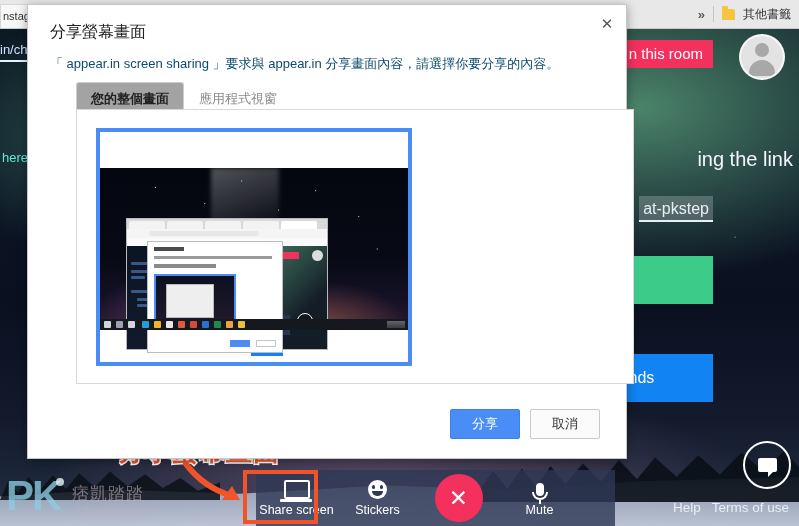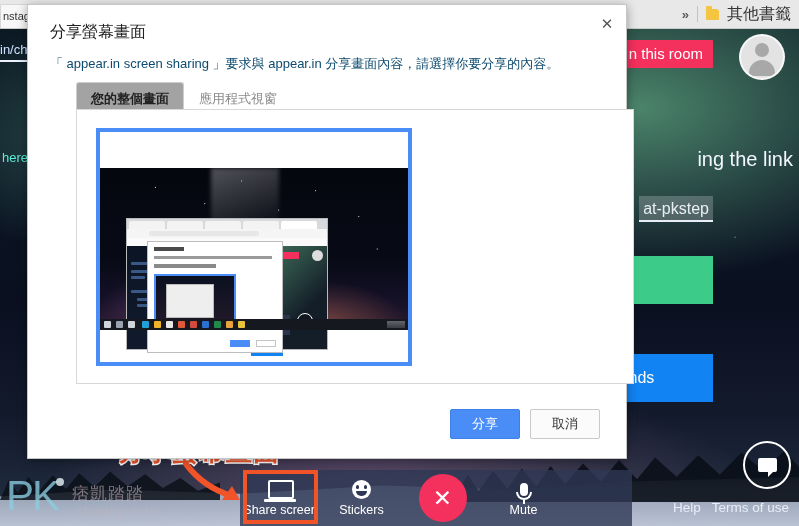--- a/index.html
+++ b/index.html
@@ -69,21 +69,21 @@
   .chrome-right{
     position:absolute;right:0;top:0;height:28px;display:flex;align-items:center;gap:8px;
     padding-right:8px;
   }
   .chev{font-size:13px;color:#5a5a5a;font-weight:bold;}
   .vdiv{width:1px;height:16px;background:#c4c4c4;}
   .bk-folder{
     width:13px;height:11px;background:#f5c542;border-radius:1px 3px 1px 1px;position:relative;
   }
   .bk-folder:after{content:"";position:absolute;left:0;top:-3px;width:6px;height:3px;background:#f5c542;border-radius:1px 1px 0 0;}
-  .bk-label{font-size:16px;color:#333;white-space:nowrap;}
+  .bk-label{font-size:12px;color:#333;white-space:nowrap;}
 
   
   .url-frag{
     position:absolute;left:0;top:42px;font-size:13px;color:#cfe2ff;white-space:nowrap;
   }
   .url-underline{position:absolute;left:0;top:60px;width:36px;height:2px;background:#eaf2ff;}
   .left-here{position:absolute;left:2px;top:150px;font-size:13px;color:#5eead4;white-space:nowrap;}
 
   
   .room-pill{
@@ -111,21 +111,21 @@
     position:absolute;right:86px;top:256px;width:120px;height:48px;background:#3dcb8a;
     color:#fff;font-size:16px;line-height:48px;padding-left:8px;white-space:nowrap;box-sizing:border-box;
   }
   .btn-blue{
     position:absolute;right:86px;top:354px;width:120px;height:48px;background:#1183f2;
     color:#fff;font-size:16px;line-height:48px;padding-left:8px;white-space:nowrap;box-sizing:border-box;
   }
 
   
   .toolbar{
-    position:absolute;left:240px;top:470px;width:392px;height:56px;
+    position:absolute;left:256px;top:470px;width:359px;height:56px;
     background:rgba(46,56,84,.80);display:flex;align-items:flex-start;
   }
   .tb-item{
     flex:0 0 auto;width:81px;height:56px;display:flex;flex-direction:column;
     align-items:center;justify-content:center;gap:3px;color:#fff;
   }
   .tb-label{font-size:12.5px;color:#fff;white-space:nowrap;}
   .tb-ico{height:20px;display:flex;align-items:center;justify-content:center;}
   .ico-laptop{width:22px;height:15px;border:2px solid #fff;border-radius:2px;position:relative;}
   .ico-laptop:after{content:"";position:absolute;left:-6px;bottom:-5px;width:32px;height:3px;background:#fff;border-radius:1px;}
@@ -158,21 +158,21 @@
   
   .anno-text{
     position:absolute;left:118px;top:434px;font-size:26px;font-weight:bold;
     color:#f2542a;white-space:nowrap;letter-spacing:1px;
     -webkit-text-stroke:3px #ffffff;paint-order:stroke fill;
   }
   .anno-arrow{position:absolute;left:182px;top:462px;width:70px;height:44px;}
 
   
   .wm{position:absolute;left:6px;top:474px;height:48px;}
-  .wm-pk{font-size:42px;font-weight:normal;color:rgba(140,205,225,.78);line-height:44px;letter-spacing:-2px;}
+  .wm-pk{font-size:42px;font-weight:bold;color:rgba(140,205,225,.78);line-height:44px;letter-spacing:-2px;}
   .wm-dot{position:absolute;left:50px;top:4px;width:8px;height:8px;border-radius:50%;background:rgba(230,245,250,.8);}
   .wm-cn{position:absolute;left:66px;top:8px;font-size:17px;color:rgba(215,190,200,.55);white-space:nowrap;letter-spacing:1px;}
   .wm-url{position:absolute;left:66px;top:28px;font-size:15px;color:rgba(200,180,190,.38);white-space:nowrap;}
 
   
   .foot-links{
     position:absolute;right:10px;top:500px;display:flex;gap:11px;font-size:13.5px;color:#e9eef8;
   }
   .chat-fab{
     position:absolute;right:8px;top:441px;width:44px;height:44px;border-radius:50%;

